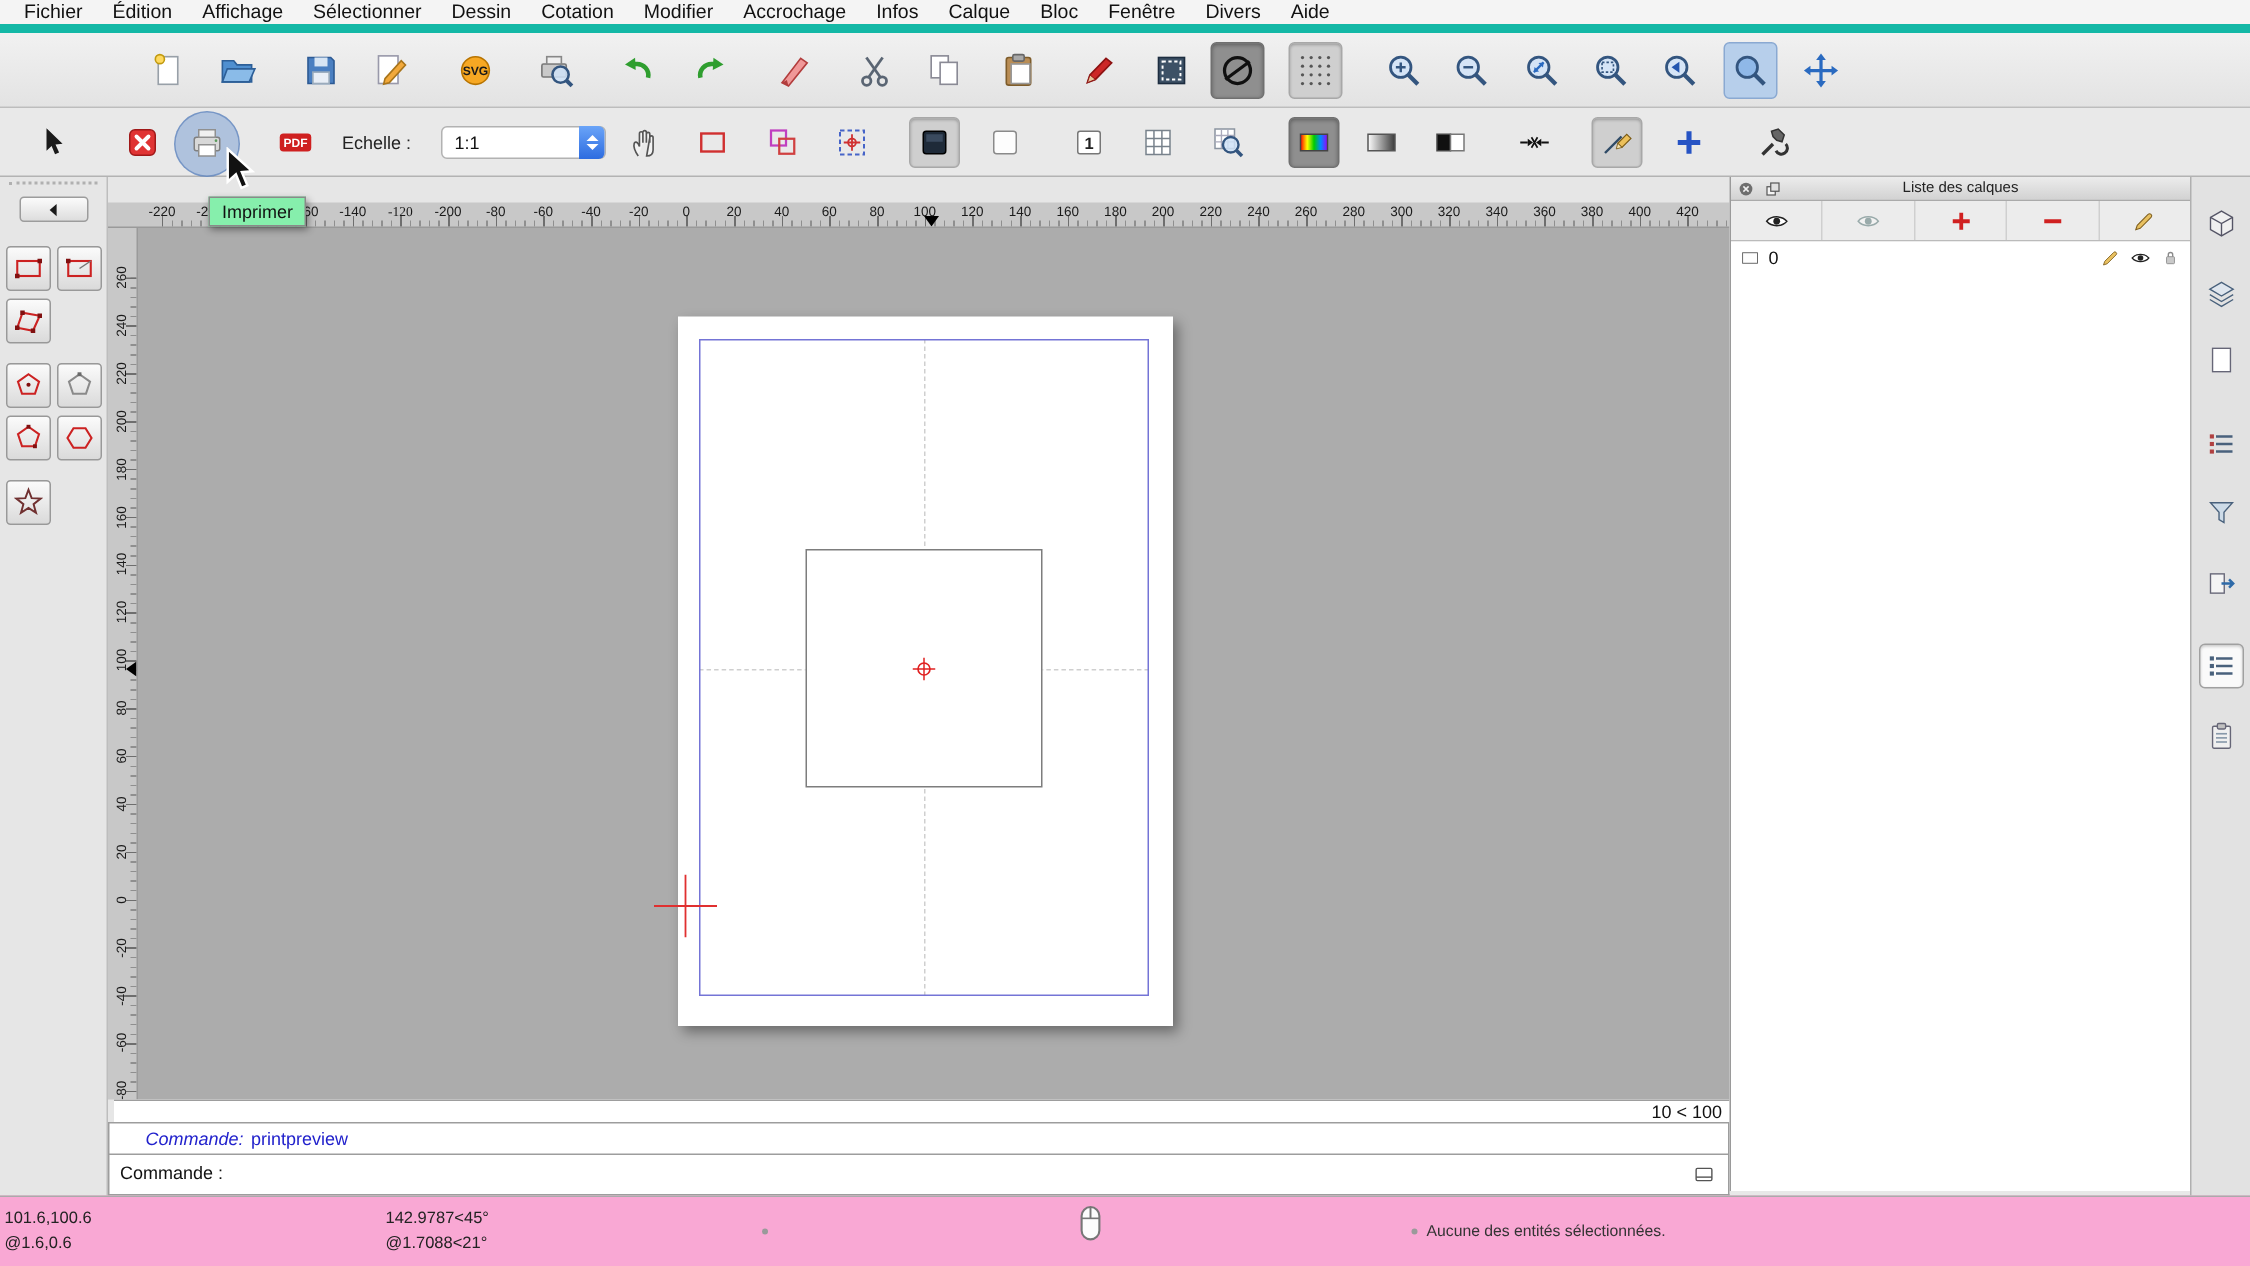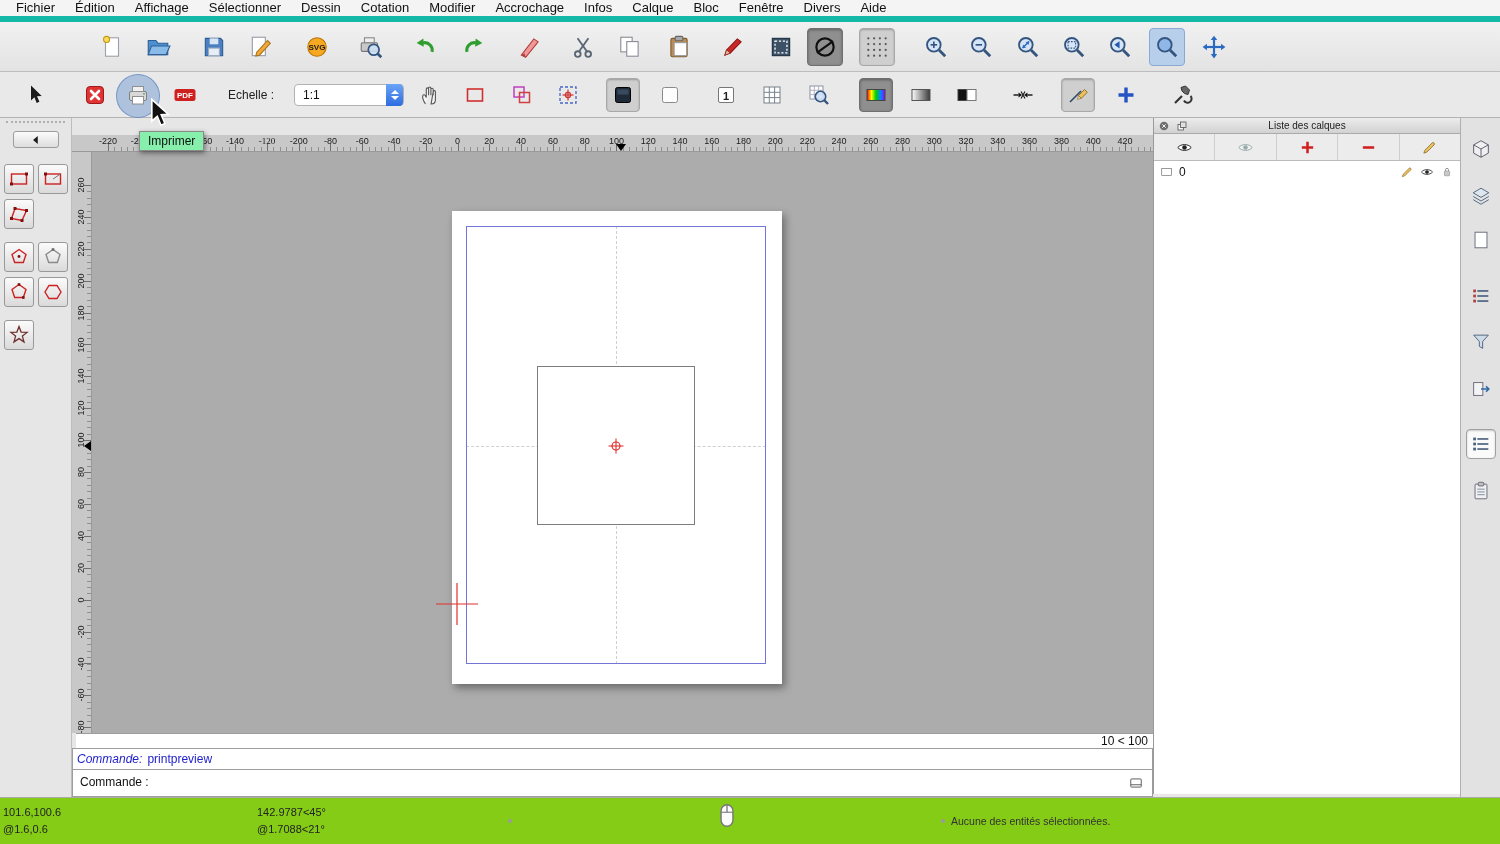--- a/index.html
+++ b/index.html
@@ -87,21 +87,21 @@
   .page-border { position:absolute; left:14px; top:15px; width:300px; height:438px; border:1px solid #7474d6; }
   .inner-rect { position:absolute; left:85px; top:155px; width:158px; height:159px; border:1px solid #7d7d7d; background:#fff; }
   .crossline-v { position:absolute; left:164px; top:15px; width:0; height:438px; border-left:1px dashed #cfcfcf; }
   .crossline-h { position:absolute; left:14px; top:235px; width:300px; height:0; border-top:1px dashed #cfcfcf; }
   .target { position:absolute; left:154px; top:225px; width:20px; height:20px; }
   .origin-cross { position:absolute; left:344px; top:431px; width:42px; height:42px; }
 
   .zoominfo { position:absolute; left:4px; top:615px; right:0; height:15px; background:#fff;
               border-top:1px solid #9d9d9d; font-size:12px; color:#111; text-align:right; padding-right:5px; line-height:14px; }
   .cmd-history { position:absolute; left:0; top:630px; right:0; height:22px; background:#fff;
-                 border:1px solid #9d9d9d; font-size:12px; line-height:20px; padding-left:4px; }
+                 border:1px solid #9d9d9d; font-size:12px; line-height:20px; padding-left:24px; }
   .cmd-history .lbl { color:#2222cc; font-style:italic; }
   .cmd-history .val { color:#2222cc; margin-left:5px; }
   .cmd-input { position:absolute; left:0; top:652px; right:0; height:27px; background:#fff;
                border:1px solid #9d9d9d; border-top:none; font-size:12px; line-height:25px; padding-left:7px; color:#111; }
   .cmd-toggle { position:absolute; right:8px; top:6px; }
 
   
   .rpanel { position:absolute; left:1153px; top:118px; width:307px; bottom:50px; background:#fff;
             border-left:1px solid #9a9a9a; }
   .rheader { position:absolute; left:0; top:0; right:0; height:16px; background:linear-gradient(#ececec,#d2d2d2);
@@ -119,21 +119,21 @@
   .layer-row .ricon { margin-left:6px; display:inline-flex; }
 
   
   .strip { position:absolute; left:1460px; top:118px; width:40px; bottom:47px; background:#e2e2e2;
            border-left:1px solid #b0b0b0; }
   .strip-btn { position:absolute; left:5px; width:30px; height:30px; border-radius:4px;
                display:flex; align-items:center; justify-content:center; }
   .strip-btn.selected { background:#fafafa; border:1px solid #a0a0a0; box-shadow:inset 0 1px 2px rgba(0,0,0,.2); }
 
   
-  .statusbar { position:absolute; left:0; right:0; bottom:0; height:47px; background:#84cc16;
+  .statusbar { position:absolute; left:0; right:0; bottom:0; height:47px; background:#f9a8d4;
                border-top:1px solid #ababab; font-size:11px; color:#222; }
   .sb-abs { position:absolute; left:3px; top:8px; }
   .sb-rel { position:absolute; left:3px; top:25px; }
   .sb-polar { position:absolute; left:257px; top:8px; }
   .sb-polar-rel { position:absolute; left:257px; top:25px; }
   .sb-dot { position:absolute; width:4px; height:4px; border-radius:50%; background:#9a9a9a; top:21px; }
   .sb-mouse { position:absolute; left:714px; top:4px; }
   .sb-selection { position:absolute; left:951px; top:17px; font-size:10.5px; color:#333; }
 
   
@@ -410,21 +410,21 @@
       <div class="tbtn2" style="left: 138px;">
         <span class="svgicon">
           <svg width="24" height="24" viewBox="0 0 24 24">
             <rect x="3.5" y="8.5" width="17" height="9" rx="1.5" fill="#d8d8d8" stroke="#808080"></rect>
             <rect x="6.5" y="3.5" width="11" height="5" fill="#f0f0f0" stroke="#909090"></rect>
             <rect x="6.5" y="13.5" width="11" height="7.5" fill="#fff" stroke="#909090"></rect>
             <circle cx="18" cy="10.8" r=".9" fill="#5a9a5a"></circle>
           </svg>
         </span>
       </div>
-      <div class="tbtn2" style="left: 185px;">
+      <div class="tbtn2" style="left: 197px;">
         <span class="svgicon">
           <svg width="24" height="24" viewBox="0 0 24 24">
             <rect x="1.5" y="6" width="21" height="12" rx="2.5" fill="#cf2020"></rect>
             <text x="12" y="15" font-size="8" font-weight="bold" text-anchor="middle" fill="#fff">PDF</text>
           </svg>
         </span>
       </div>
       <div class="tbtn2" style="left: 430px;">
         <span class="svgicon">
           <svg width="24" height="24" viewBox="0 0 24 24">

